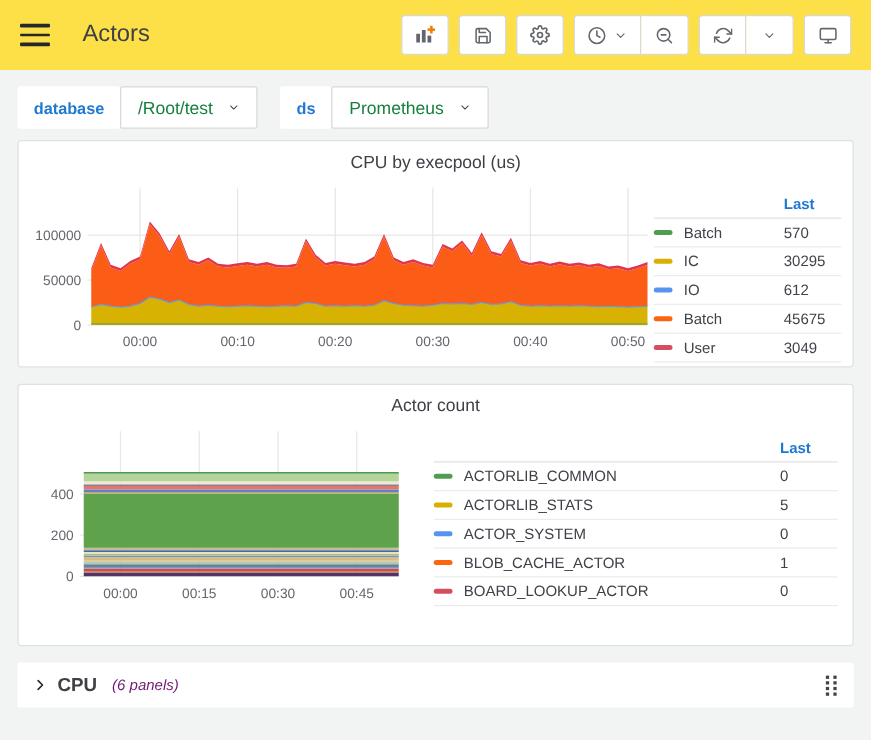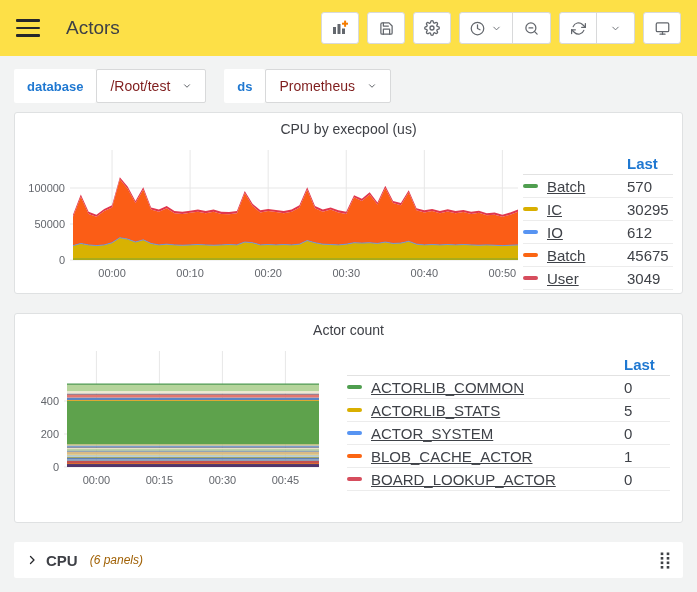--- a/index.html
+++ b/index.html
@@ -24,43 +24,43 @@
   .tgroup .tbtn:first-child { border-radius:3px 0 0 3px; }
   .tgroup .tbtn:last-child { border-radius:0 3px 3px 0; }
   .tgroup .tbtn + .tbtn { border-left:none; }
   .icon-stroke { stroke:#63676d; stroke-width:2; fill:none; stroke-linecap:round; stroke-linejoin:round; }
   
   .submenu { display:flex; gap:18px; padding:13px 14px 9px; align-items:center; }
   .var-group { display:flex; align-items:center; }
   .var-label { background:#fff; height:34px; display:flex; align-items:center; padding:0 13px;
     color:#1f78d1; font-size:13px; font-weight:700; border-radius:2px; }
   .var-value { background:#fff; height:34px; display:flex; align-items:center; gap:12px; padding:0 13px;
-    border:1px solid #d8d9da; border-radius:2px; font-size:14px; color:#7f1d1d; cursor:pointer;
+    border:1px solid #d8d9da; border-radius:2px; font-size:14px; color:#15803d; cursor:pointer;
     font-family:"Liberation Sans", sans-serif; }
   
   .dash { padding:0 14px; }
-  .panel { background:#fff; border:1px solid #dfe1e2; border-radius:3px; margin-bottom:19px; padding:5px 8px 0; }
+  .panel { background:#fff; border:1px solid #dfe1e2; border-radius:3px; margin-bottom:13px; padding:5px 8px 0; }
   .panel-title { text-align:center; font-size:14px; font-weight:500; color:#3e4046; height:24px; line-height:22px; cursor:pointer; }
   .panel-body { display:flex; align-items:flex-start; }
   svg text.tick { font-size:11px; fill:#63666c; font-family:"Liberation Sans", sans-serif; }
   
-  .legend { font-size:15px; color:#3f4248; margin-top:10px; }
+  .legend { font-size:12px; color:#3f4248; margin-top:10px; }
   #legend1 { width:150px; flex:none; }
   #legend2 { flex:1; margin-left:14px; margin-right:4px; }
   .lrow { display:flex; align-items:center; height:23px; border-bottom:1px solid #ececec; }
   .lrow.lheader { border-bottom:1px solid #e2e2e2; }
   .lswatch { width:15px; height:4px; border-radius:2px; flex:none; margin-right:9px; }
-  .lname { flex:1; white-space:nowrap; overflow:hidden; cursor:pointer;text-decoration:underline; }
+  .lname { flex:1; white-space:nowrap; overflow:hidden; cursor:pointer; }
   .lval { width:46px; flex:none; }
   .lhead { color:#1f78d1; font-weight:700; cursor:pointer; }
   
   .rowbar { background:#fff; height:36px; display:flex; align-items:center; padding:0 12px;
     margin-bottom:10px; cursor:pointer; border-radius:2px; }
   .row-title { font-size:15px; font-weight:700; color:#3e4046; margin-left:8px; }
-  .row-count { font-size:12px; font-style:italic; color:#a16207; margin-left:12px; }
+  .row-count { font-size:12px; font-style:italic; color:#701a75; margin-left:12px; }
   .grip { margin-left:auto; cursor:grab; display:flex; }
 </style>
 </head>
 <body>
 
 <header class="navbar">
   <button class="hamburger">
     <span></span>
       <span></span>
       <span></span>

